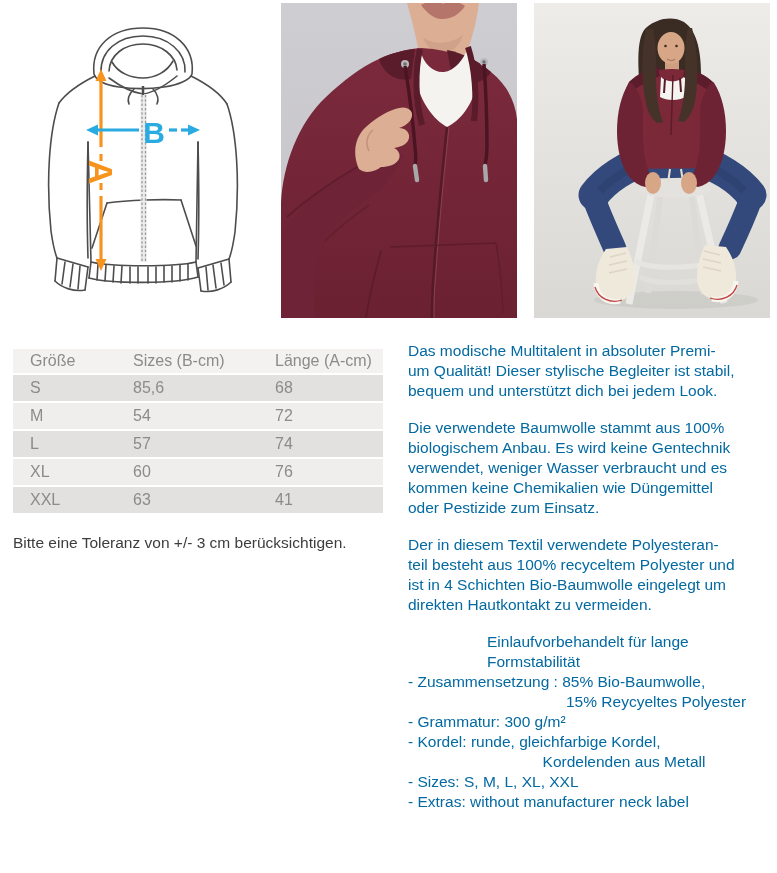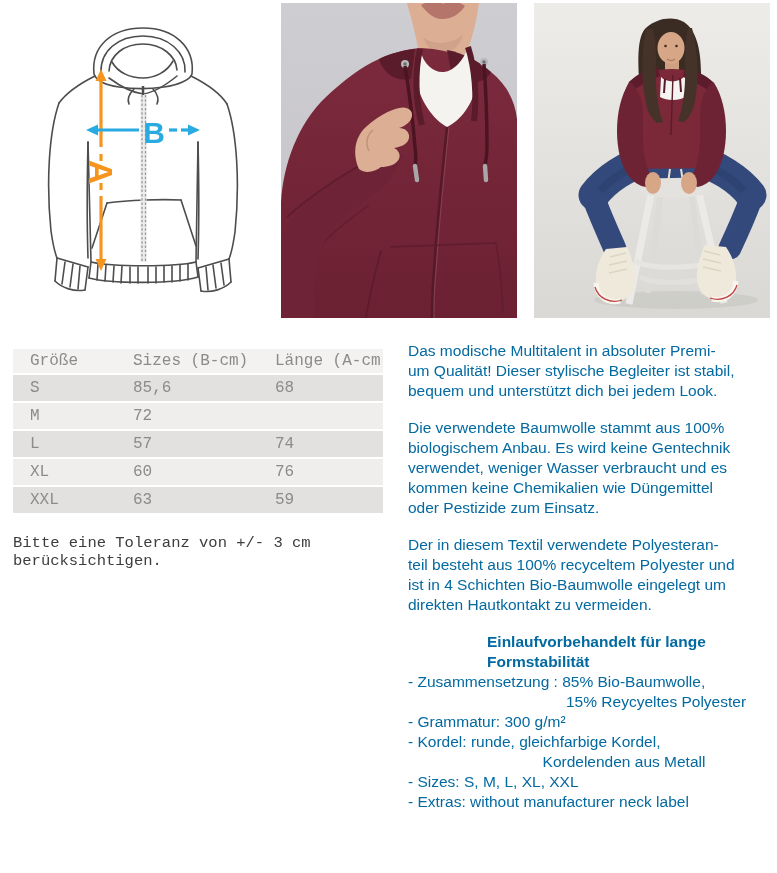--- a/index.html
+++ b/index.html
@@ -5,35 +5,35 @@
   html,body { margin:0; padding:0; background:#ffffff; }
   body { width:777px; height:873px; font-family:"Liberation Sans", sans-serif; }
   .canvas { position:relative; width:777px; height:873px; overflow:hidden; background:#fff; }
   figure { margin:0; position:absolute; }
   .diagram { left:0; top:0; width:280px; height:320px; }
   .photo1 { left:281px; top:3px; width:236px; height:315px; }
   .photo2 { left:534px; top:3px; width:236px; height:315px; }
   svg { display:block; }
 
   
-  .size-guide { position:absolute; left:13px; top:349px; width:370px;font-family:Liberation Mono, monospace; }
+  .size-guide { position:absolute; left:13px; top:349px; width:370px; }
   .t-row { display:grid; grid-template-columns:103px 142px 125px; height:26px; margin-bottom:2px; }
   .t-row.t-head { height:24px; background:#f4f2f0; }
   .t-row.t-head .t-cell { line-height:24px; }
   .t-cell { padding-left:17px; line-height:26px; font-size:16px; color:#8b8b8b; white-space:nowrap; overflow:hidden; }
   .row-dark { background:#e3e1df; }
   .row-light { background:#f0eeec; }
   .tolerance { margin:21px 0 18px 0; font-size:15.5px; color:#3d3d3d; }
 
   
   .description { position:absolute; left:408px; top:341px; width:366px;
                  font-size:15.5px; line-height:20px; color:#0369a1; }
   .description p { margin:0 0 17px 0; white-space:pre-line; }
   .specs div { white-space:nowrap; }
-  .ind-a { padding-left:79px;font-weight:bold; }
+  .ind-a { padding-left:79px; }
   .ind-b { padding-left:158px; }
   .ind-c { padding-left:66px;text-align:center; }
 </style>
 </head>
 <body>
 
 <div class="canvas">
 
   <figure class="diagram">
     <svg width="280" height="320" viewBox="0 0 280 320">
@@ -217,36 +217,37 @@
       <div class="t-cell">Sizes (B-cm)</div>
       <div class="t-cell">Länge (A-cm)</div>
     </div>
     <div class="t-row row-dark">
       <div class="t-cell">S</div>
       <div class="t-cell">85,6</div>
       <div class="t-cell">68</div>
     </div>
     <div class="t-row row-light">
       <div class="t-cell">M</div>
+      <div class="t-cell">54</div>
       <div class="t-cell">72</div>
     </div>
     <div class="t-row row-dark">
       <div class="t-cell">L</div>
       <div class="t-cell">57</div>
       <div class="t-cell">74</div>
     </div>
     <div class="t-row row-light">
       <div class="t-cell">XL</div>
       <div class="t-cell">60</div>
       <div class="t-cell">76</div>
     </div>
     <div class="t-row row-dark">
       <div class="t-cell">XXL</div>
       <div class="t-cell">63</div>
-      <div class="t-cell">59</div>
+      <div class="t-cell">41</div>
     </div>
     <p class="tolerance">Bitte eine Toleranz von +/- 3 cm berücksichtigen.</p>
   </section>
 
   <section class="description">
     <p>Das modische Multitalent in absoluter Premi-
 um Qualität! Dieser stylische Begleiter ist stabil,
 bequem und unterstützt dich bei jedem Look.</p>
     <p>Die verwendete Baumwolle stammt aus 100%
 biologischem Anbau. Es wird keine Gentechnik

